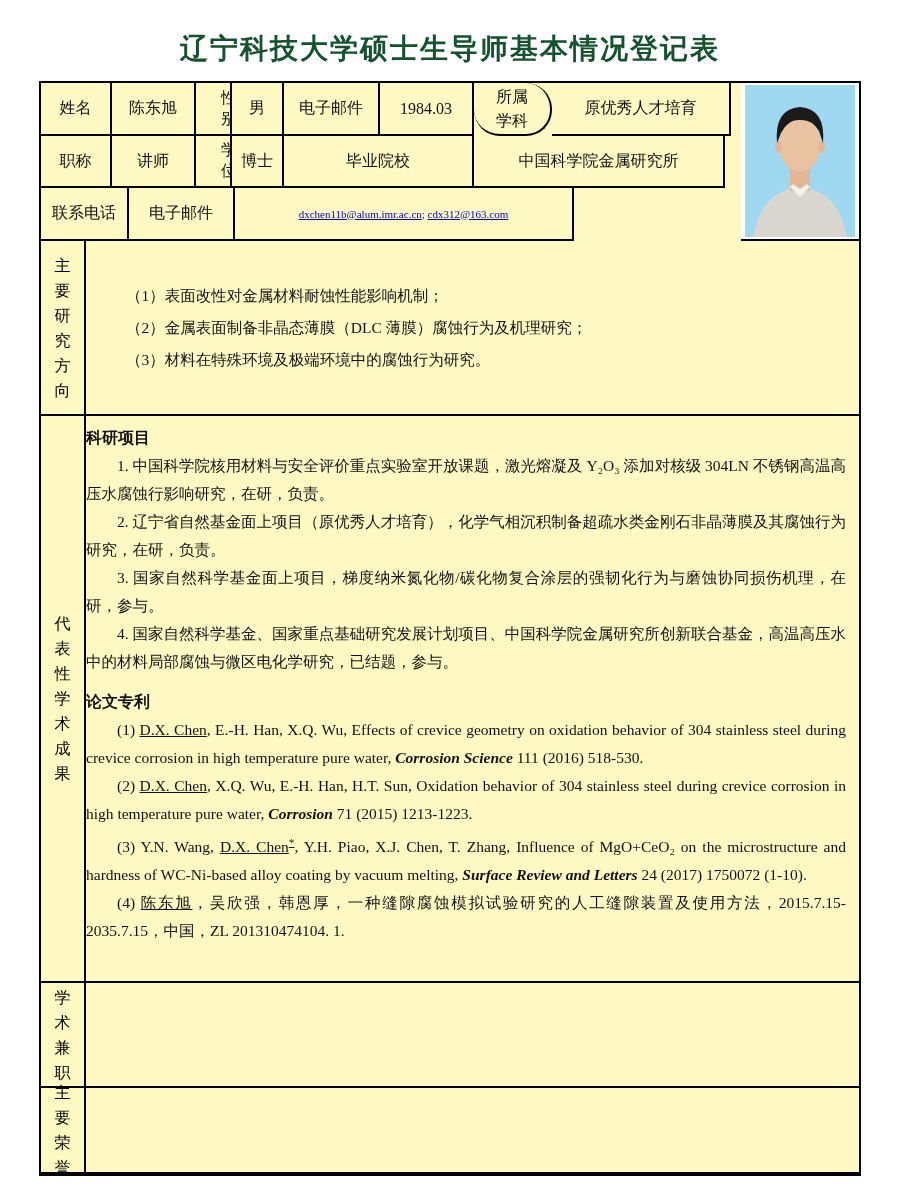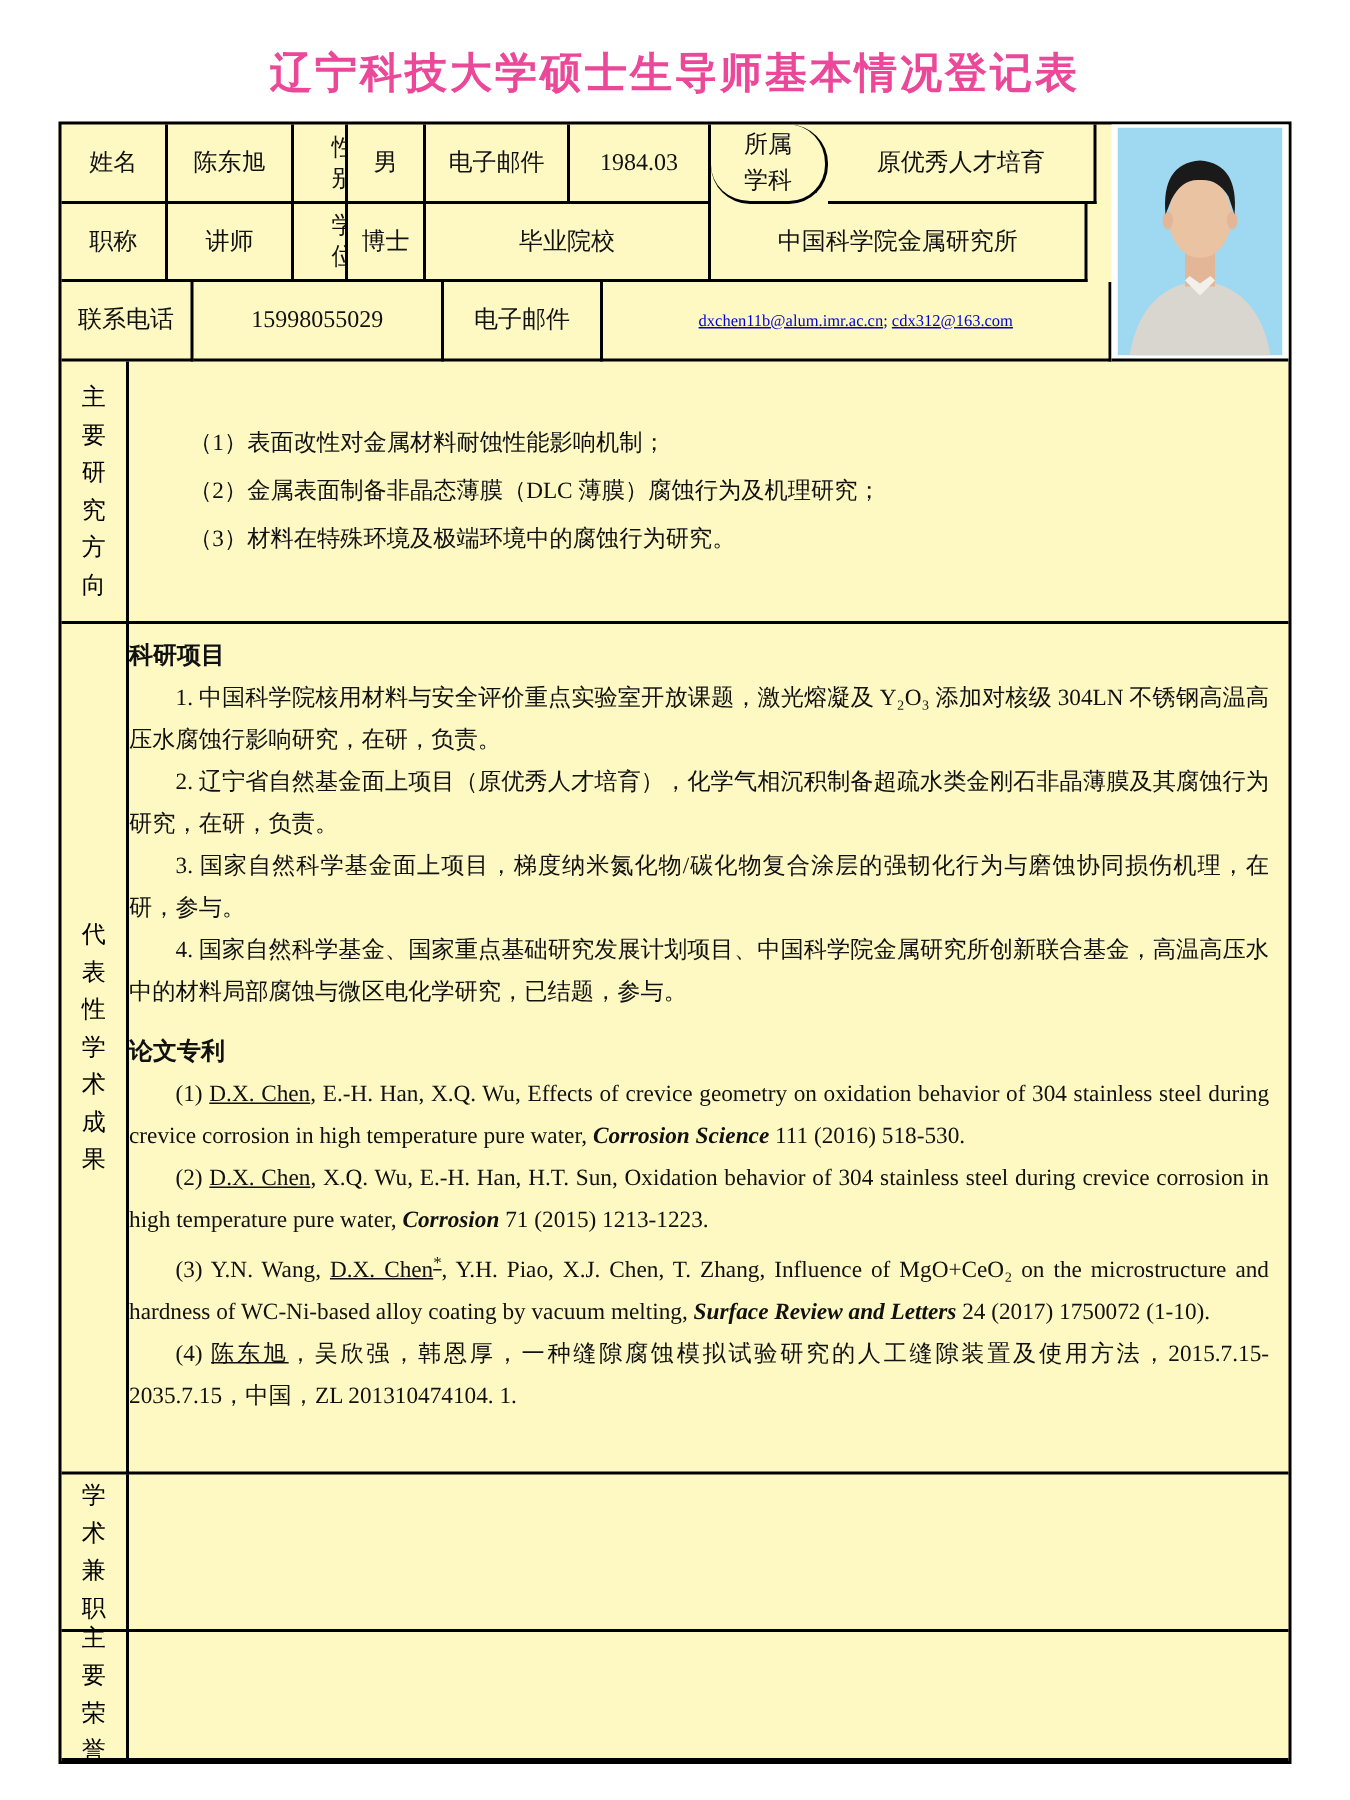--- a/index.html
+++ b/index.html
@@ -6,21 +6,21 @@
   html,body { width:900px; height:1200px; background:#ffffff; overflow:hidden; }
   body { font-family:"Liberation Serif","DejaVu Serif",serif; color:#111; }
 
   .page-title {
     margin:30px auto 13px;
     text-align:center;
     font-family:"Liberation Sans","DejaVu Sans",sans-serif;
     font-weight:bold;
     font-size:28px;
     letter-spacing:2px;
-    color:#ec4899;
+    color:#14532d;
   }
 
   .doc-table {
     width:822px;
     margin:0 auto;
     border:2px solid #000;
     background:#fef9c3;
   }
 
   .cell {
@@ -140,21 +140,20 @@
         <div class="cell w-label1">职称</div>
         <div class="cell w-name">讲师</div>
         <div class="cell w-label2">学位</div>
         <div class="cell w-val2">博士</div>
         <div class="cell w-school">毕业院校</div>
         <div class="cell w-schoolV">中国科学院金属研究所</div>
       </div>
 
       <div class="hdr-row r3">
         <div class="cell w-phoneL">联系电话</div>
-        <div class="cell w-phoneV">15998055029</div>
         <div class="cell w-mailL">电子邮件</div>
         <div class="cell w-mailV email-cell">
           <span>
             <span class="email-link">dxchen11b@alum.imr.ac.cn</span><span class="email-sep">; </span><span class="email-link">cdx312@163.com</span>
           </span>
         </div>
       </div>
 
     </div>
 

